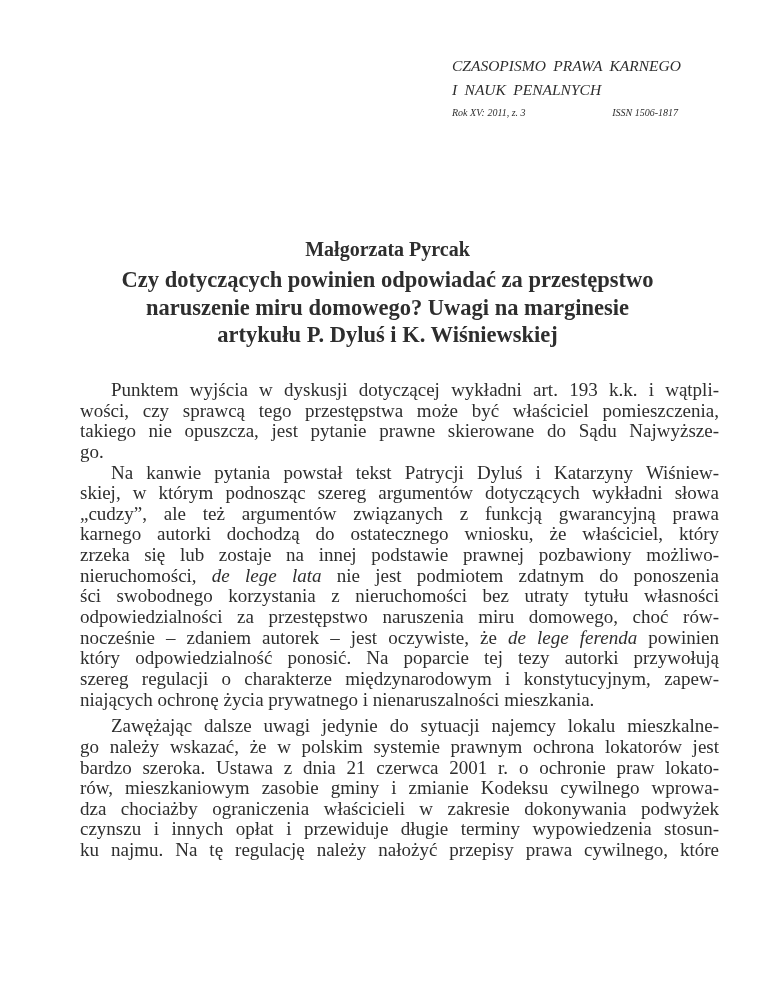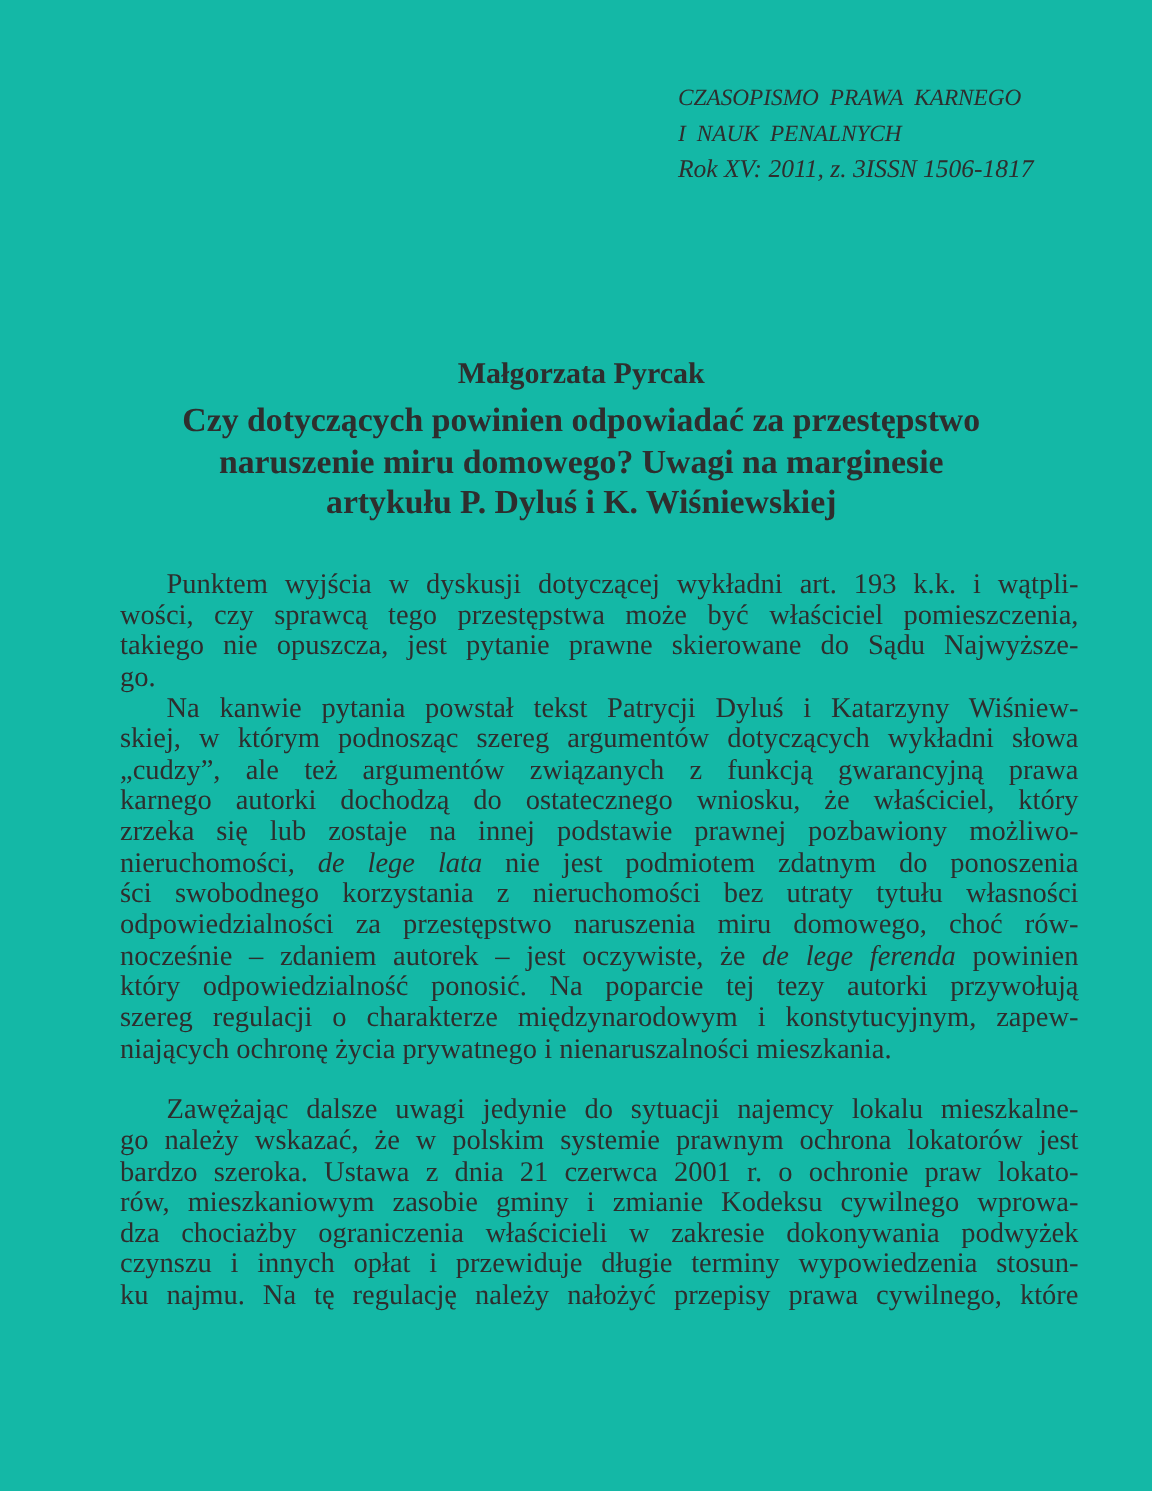--- a/index.html
+++ b/index.html
@@ -1,21 +1,21 @@
 <!DOCTYPE html>
 <html><head>
 <meta charset="utf-8">
 <style>
   html, body { margin: 0; padding: 0; background: #e9e9e9; }
   .page {
     position: relative;
     width: 768px;
     height: 994px;
     margin: 0 auto;
-    background: #14b8a6;
+    background: #ffffff;
     font-family: "Liberation Serif", "DejaVu Serif", serif;
     color: #2e2e2e;
     overflow: hidden;
   }
   
   .journal {
     position: absolute;
     left: 452px;
     top: 54px;
     width: 226px;
@@ -23,21 +23,21 @@
   }
   .journal .jl {
     font-size: 15.5px;
     line-height: 24px;
     word-spacing: 3.5px;
     white-space: nowrap;
   }
   .journal .jrow {
     display: flex;
     justify-content: space-between;
-    font-size: 17px;
+    font-size: 10px;
     line-height: 21px;
     white-space: nowrap;
   }
   
   .author {
     position: absolute;
     left: 68px;
     top: 199px;
     width: 639px;
     text-align: center;
@@ -66,21 +66,21 @@
     font-size: 19px;
   }
   .line {
     height: 20.65px;
     line-height: 20.65px;
     text-align: justify;
     text-align-last: justify;
   }
   .line.last { text-align-last: left; }
   .line.indent { text-indent: 31px; }
-  .para3 { margin-top: 20px; }
+  .para3 { margin-top: 6px; }
   .it { font-style: italic; }
 </style>
 </head>
 <body>
 
 <div class="page">
 
   <div class="journal">
     <div class="jl">CZASOPISMO PRAWA KARNEGO</div>
     <div class="jl">I NAUK PENALNYCH</div>

